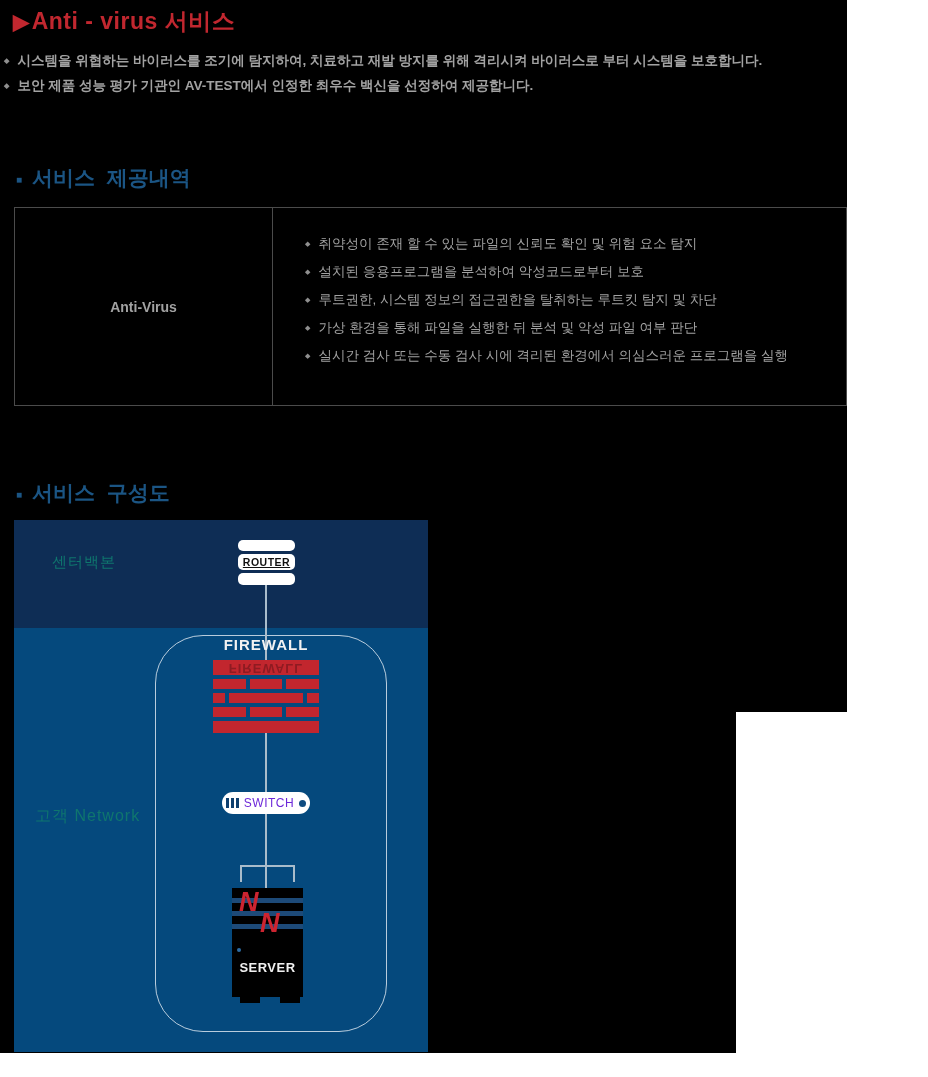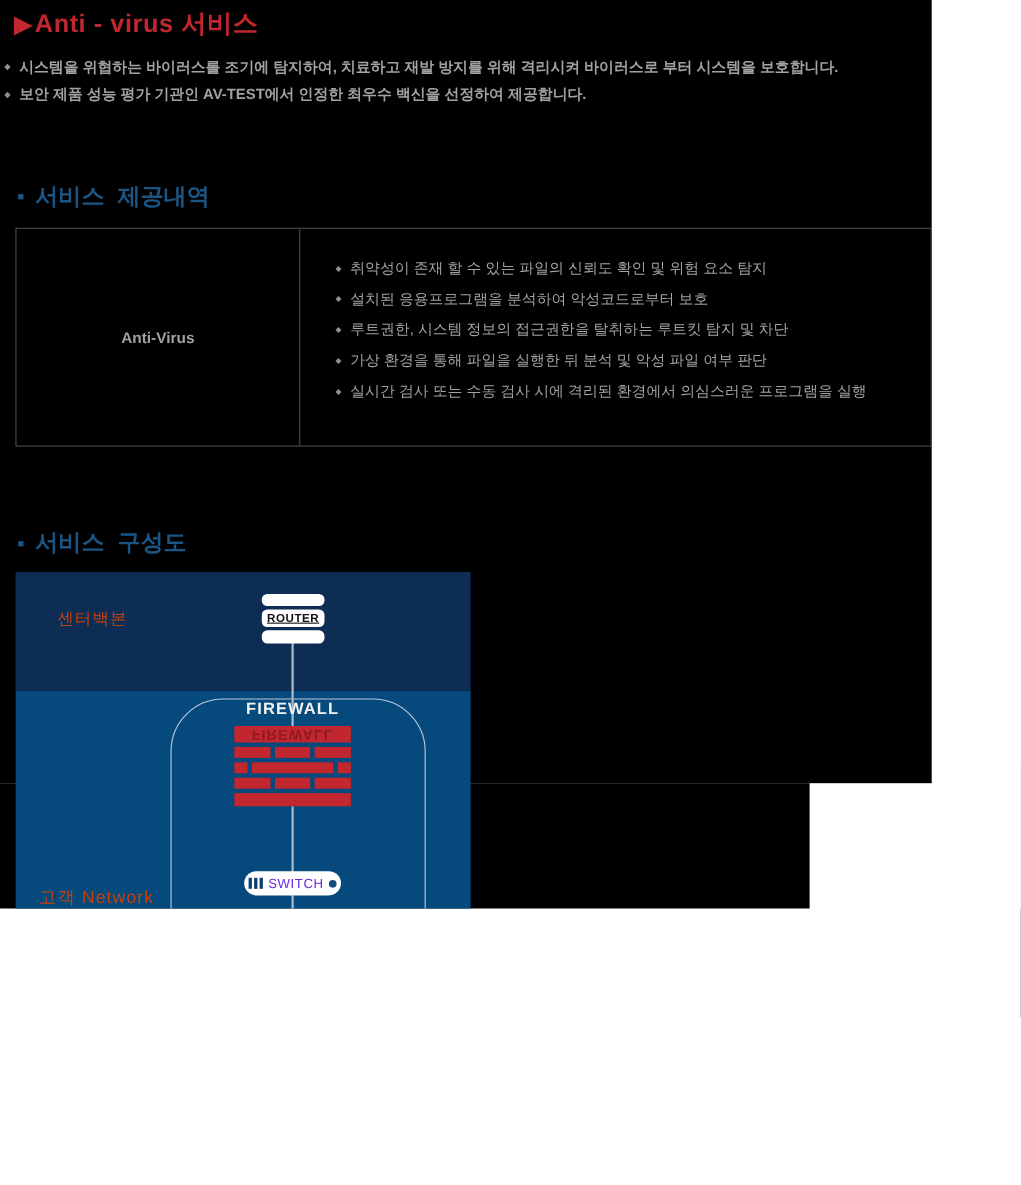--- a/index.html
+++ b/index.html
@@ -1,17 +1,17 @@
 <!DOCTYPE html>
 <html><head>
 <meta charset="utf-8">
 <style>
   * { margin:0; padding:0; box-sizing:border-box; }
   body { background:#ffffff; font-family:"Liberation Sans", sans-serif; }
-  #page { position:relative; width:928px; height:826px; background:#ffffff; overflow:hidden; }
+  #page { position:relative; width:928px; height:1077px; background:#ffffff; overflow:hidden; }
 
   
   .bg-black-top    { position:absolute; left:0; top:0;    width:847px; height:712px; background:#000; }
   .bg-black-bottom { position:absolute; left:0; top:712px; width:736px; height:341px; background:#000; }
 
   
   .page-title { position:absolute; left:13px; top:6px; color:#c1272f; font-size:23px; font-weight:bold; letter-spacing:0.5px; white-space:pre; }
   .page-title .arrow { font-size:21px; margin-right:2px; }
 
   
@@ -28,21 +28,21 @@
   
   .svc-table { position:absolute; left:14px; top:207px; width:833px; height:199px; border:1px solid #4b4b4b; display:flex; }
   .svc-table .cell-left { width:258px; border-right:1px solid #4b4b4b; display:flex; align-items:center; justify-content:center; color:#a2a2a2; font-size:14px; font-weight:bold;text-align:right; }
   .svc-table .cell-right { flex:1; display:flex; flex-direction:column; justify-content:center; padding-left:32px; padding-bottom:14px; }
   .svc-table .cell-right .row { display:flex; align-items:center; height:28px; color:#a2a2a2; font-size:13.5px; font-weight:normal; }
 
   
   .diagram { position:absolute; left:14px; top:520px; width:414px; height:532px; overflow:hidden; }
   .zone-backbone { position:absolute; left:0; top:0; width:100%; height:108px; background:#0e2d55; }
   .zone-customer { position:absolute; left:0; top:108px; width:100%; height:424px; background:#05497d; }
-  .zone-label { position:absolute; color:#c2410c; font-size:15px; letter-spacing:1px; z-index:3; }
+  .zone-label { position:absolute; color:#0f766e; font-size:15px; letter-spacing:1px; z-index:3; }
   #label-backbone { left:38px; top:33px; }
   #label-customer { left:21px; top:286px; font-size:16px; }
 
   .inner-round { position:absolute; left:141px; top:115px; width:232px; height:397px; border:1px solid rgba(230,238,245,0.8); border-radius:48px; z-index:1; }
 
   .vline { position:absolute; width:2px; background:#a9bccb; z-index:2; }
   #vline-1 { left:251px; top:64px;  height:77px; }
   #vline-2 { left:251px; top:213px; height:60px; }
   #vline-3 { left:251px; top:294px; height:52px; }
   .hline { position:absolute; height:2px; background:#a9bccb; z-index:2; }

